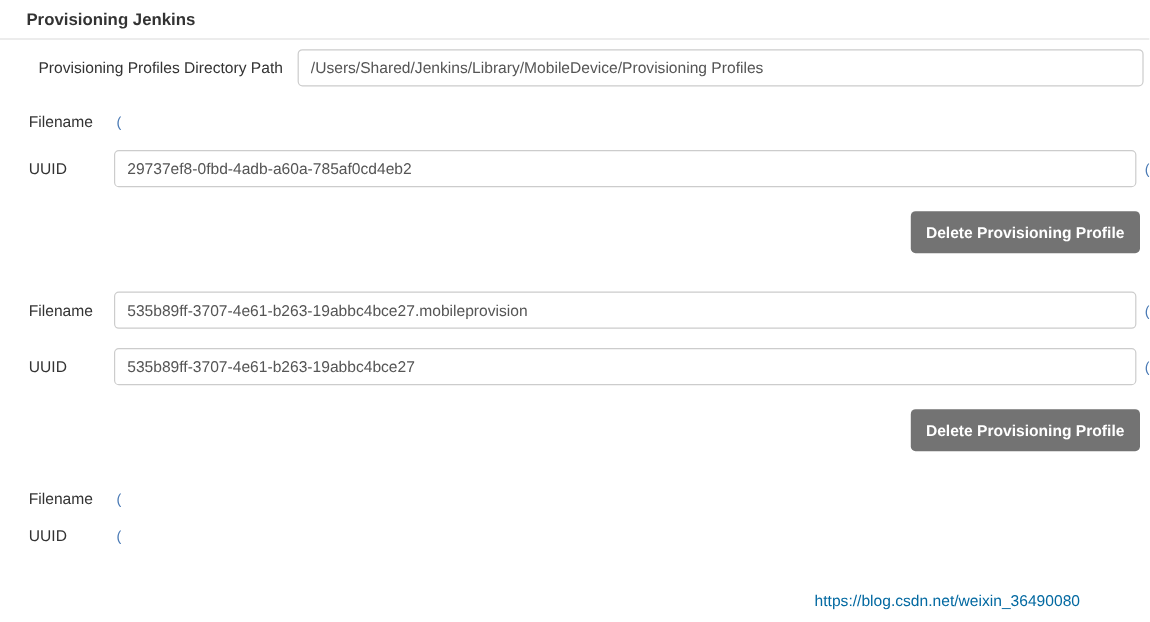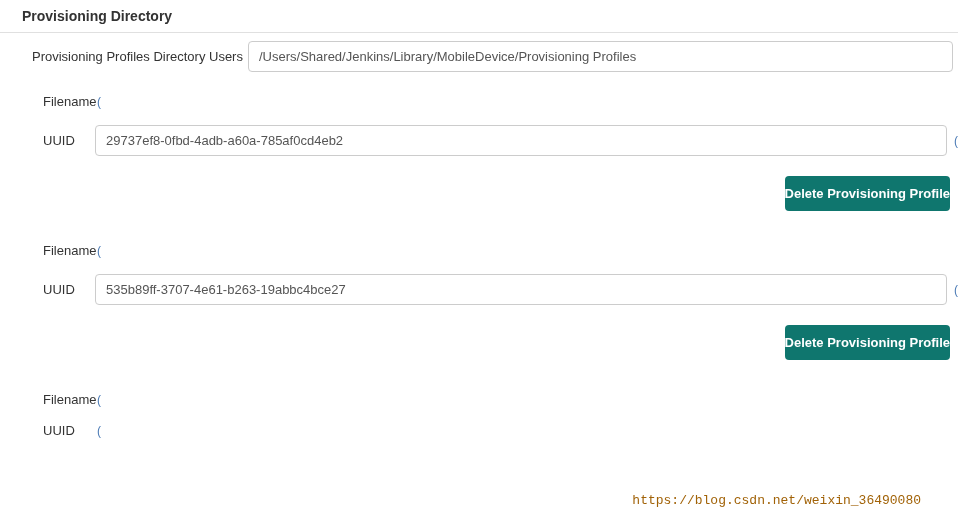--- a/index.html
+++ b/index.html
@@ -28,21 +28,21 @@
     }
     .label-cell {
       width: 248px;
       text-align: left;
       padding-left: 32px;
       font-size: 13px;
       color: #333;
     }
     .label-cell.narrow {
       width: 95px;
-      padding-left: 43px;
+      padding-left: 24px;
     }
     .input-cell {
       flex: 1;
       padding-right: 5px;
       text-decoration: underline;
     }
     input[type="text"] {
       width: 100%;
       padding: 7px 10px;
       font-size: 13px;
@@ -57,49 +57,49 @@
       font-size: 12px;
       padding-left: 2px;
       overflow: hidden;
     }
     .button-row {
       display: flex;
       justify-content: flex-end;
       padding: 12px 8px 18px 0;
     }
     .delete-btn {
-      background: #0f766e;
+      background: #737373;
       color: #fff;
       border: none;
       border-radius: 4px;
-      padding: 10px 0;
+      padding: 10px 13px;
       font-size: 13px;
       font-weight: bold;
       cursor: pointer;
     }
     .profile-group {
       padding-top: 6px;
     }
     .watermark {
       position: fixed;
       bottom: 10px;
-      right: 37px;
-      color: #a16207;
+      right: 58px;
+      color: #0369a1;
       font-size: 13px;
-      font-family: Liberation Mono, monospace;
+      font-family: Liberation Sans, sans-serif;
       pointer-events: none;
     }
   </style>
 </head>
 <body>
 
-<div class="section-header">Provisioning Directory</div>
+<div class="section-header">Provisioning Jenkins</div>
 
 <div class="form-row">
-  <div class="label-cell">Provisioning Profiles Directory Users</div>
+  <div class="label-cell">Provisioning Profiles Directory Path</div>
   <div class="input-cell">
     <input type="text" value="/Users/Shared/Jenkins/Library/MobileDevice/Provisioning Profiles" style="">
   </div>
 </div>
 
 <div class="profile-group">
   <div class="form-row">
     <div class="label-cell narrow">Filename</div>
     <div class="help-marker">(</div>
   </div>
@@ -111,20 +111,23 @@
     <div class="help-marker">(</div>
   </div>
   <div class="button-row">
     <button class="delete-btn">Delete Provisioning Profile</button>
   </div>
 </div>
 
 <div class="profile-group">
   <div class="form-row">
     <div class="label-cell narrow">Filename</div>
+    <div class="input-cell">
+      <input type="text" value="535b89ff-3707-4e61-b263-19abbc4bce27.mobileprovision" style="">
+    </div>
     <div class="help-marker">(</div>
   </div>
   <div class="form-row">
     <div class="label-cell narrow">UUID</div>
     <div class="input-cell">
       <input type="text" value="535b89ff-3707-4e61-b263-19abbc4bce27" style="">
     </div>
     <div class="help-marker">(</div>
   </div>
   <div class="button-row">

